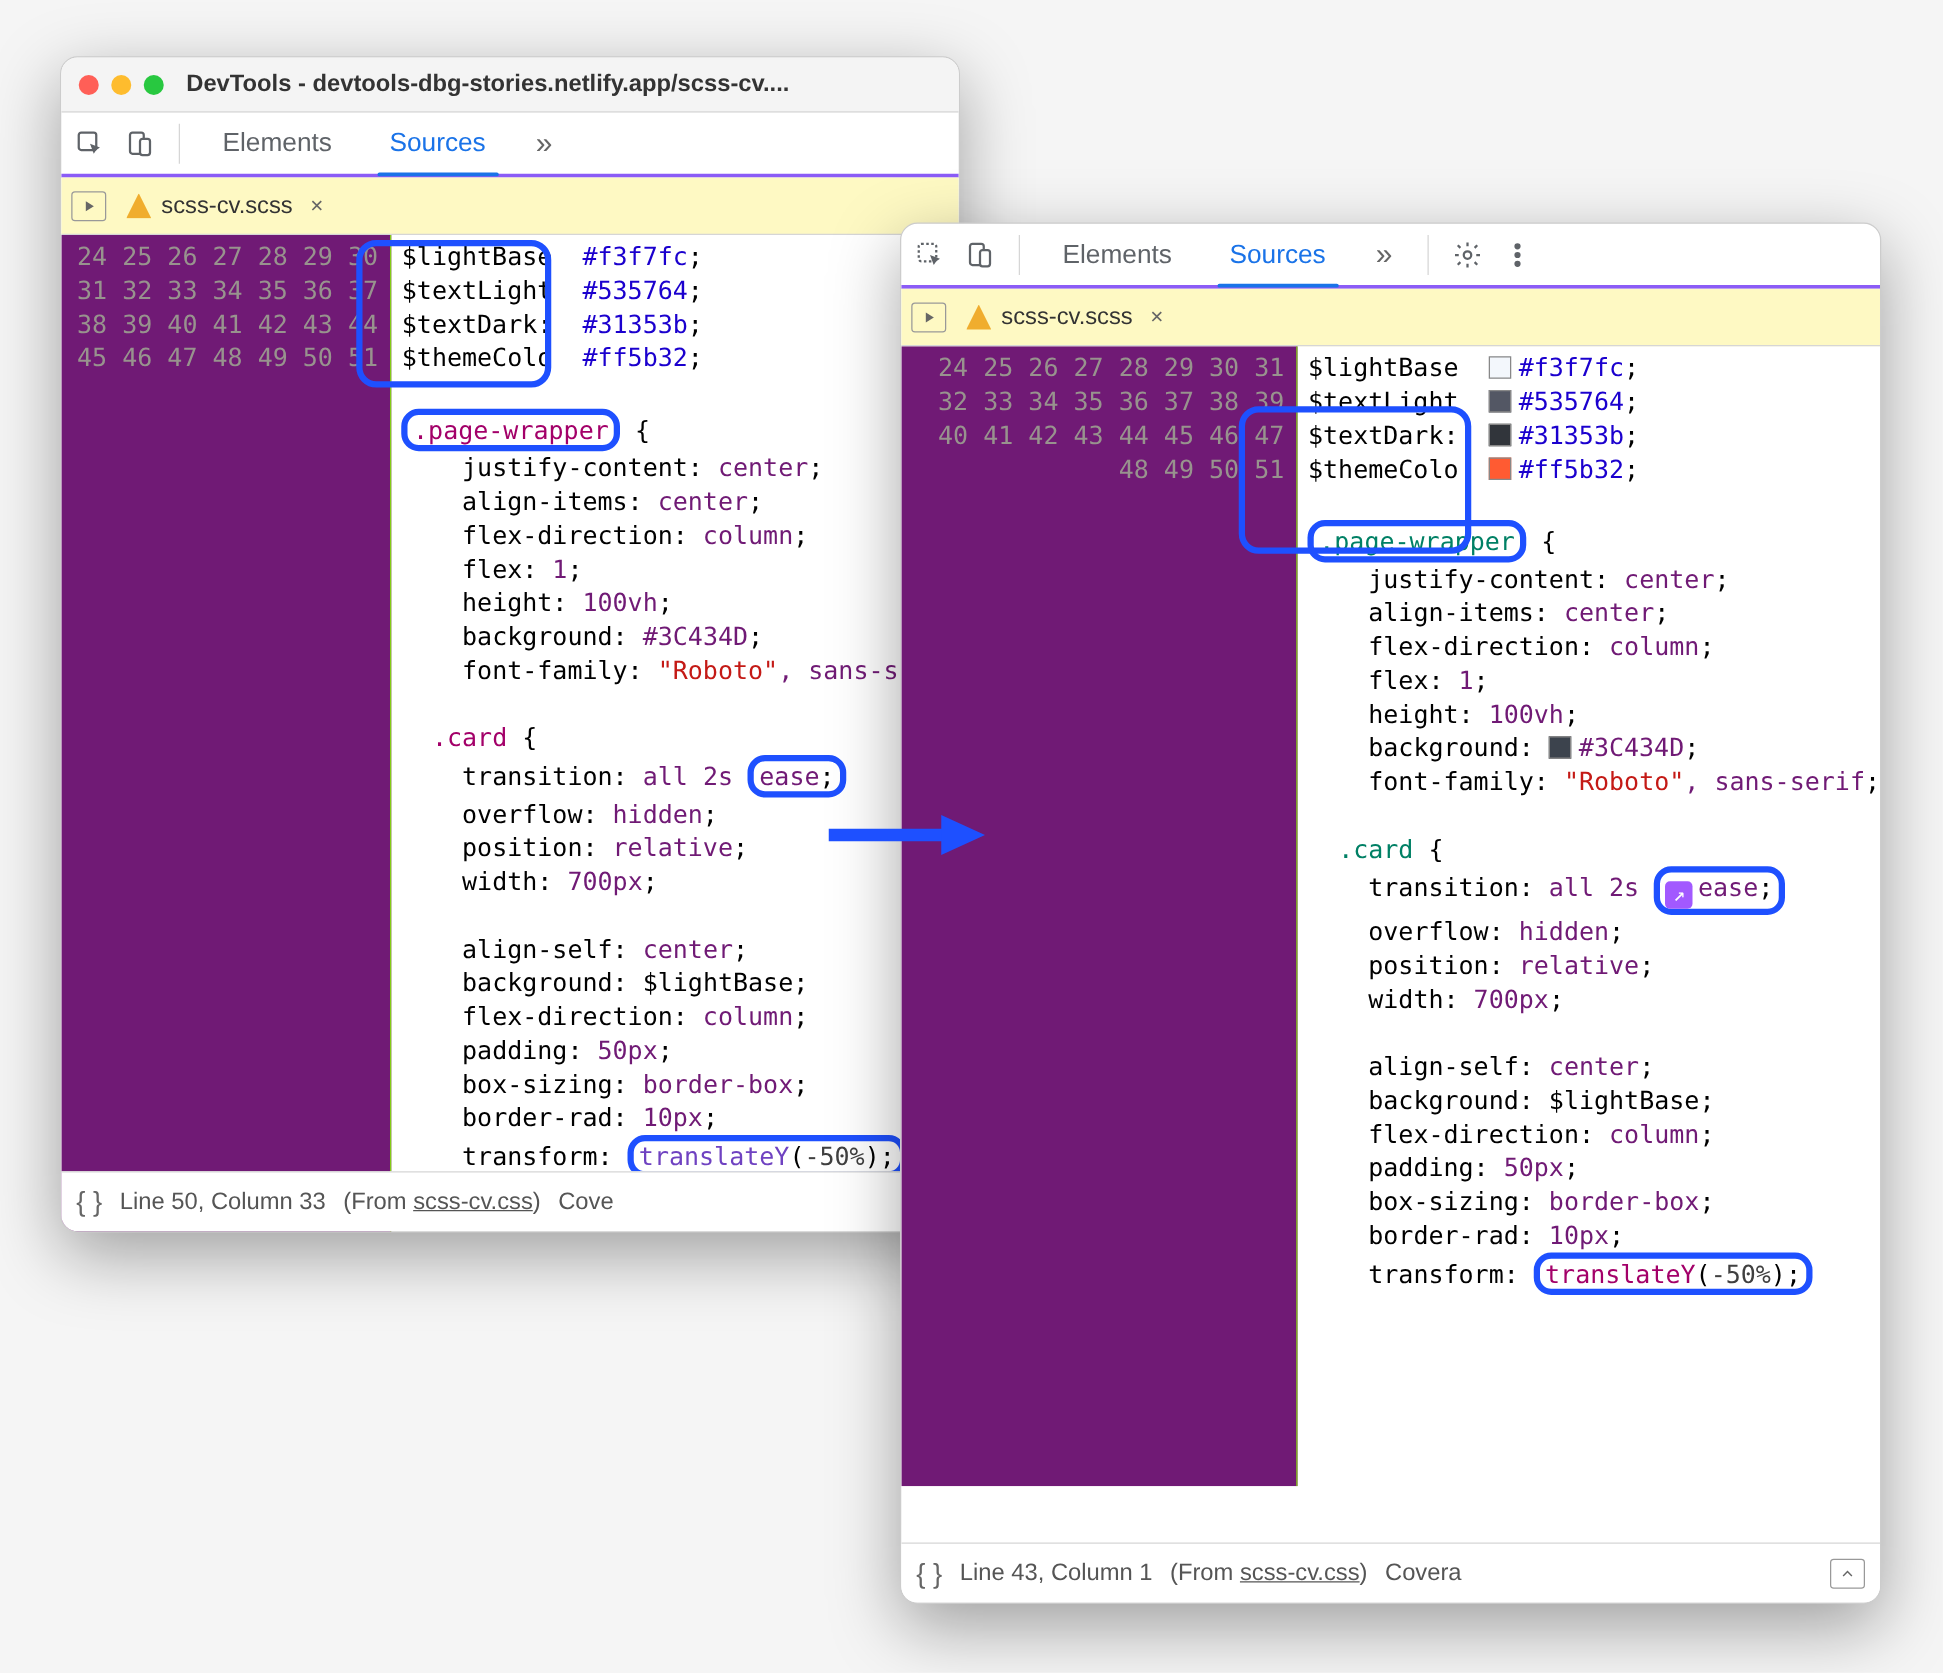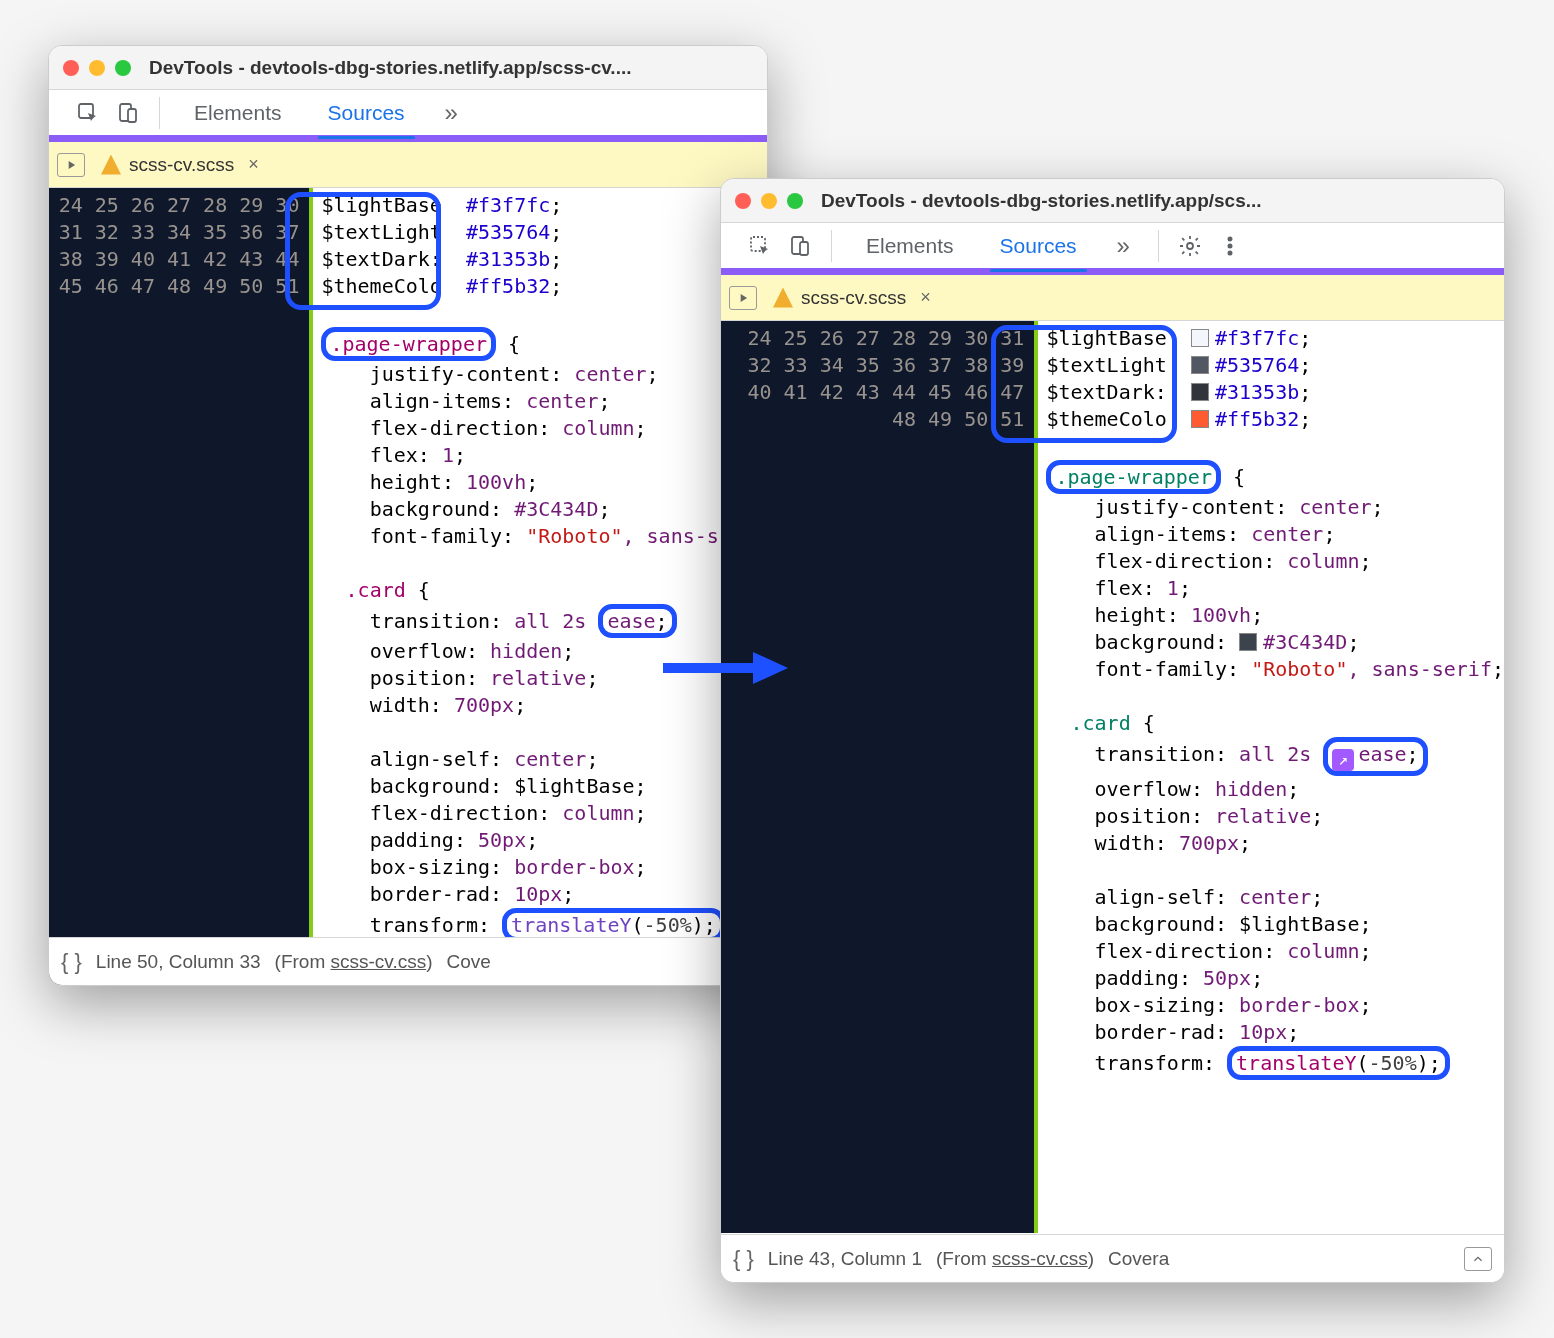--- a/index.html
+++ b/index.html
@@ -32,23 +32,23 @@
 .traffic { display: flex; gap: 10px; }
 .dot { width: 16px; height: 16px; border-radius: 50%; }
 .dot.red { background: #ff5f57; }
 .dot.yellow { background: #febc2e; }
 .dot.green { background: #28c840; }
 .win-title { font-size: 19px; color: #333; font-weight: 600; margin-left: 8px; white-space: nowrap; overflow: hidden; text-overflow: ellipsis; }
 .toolbar {
   height: 52px;
   display: flex;
   align-items: center;
-  padding: 0 24px;
+  padding: 0 8px;
   gap: 10px;
-  border-bottom: 7px solid #8b5cf6;
+  border-bottom: 3px solid #8b5cf6;
 }
 .tb-icon { width: 30px; height: 30px; display: flex; align-items: center; justify-content: center; color: #5f6368; }
 .tb-sep { width: 1px; height: 32px; background: #d6d6d6; margin: 0 6px; }
 .tabbtn { padding: 0 18px; height: 52px; display: flex; align-items: center; font-size: 21px; color: #5f6368; cursor: pointer; position: relative; }
 .tabbtn.active { color: #1a73e8; }
 .tabbtn.active::after { content: ""; position: absolute; bottom: 0; left: 8px; right: 8px; height: 3px; background: #1a73e8; border-radius: 2px; }
 .more { font-size: 24px; color: #666; padding: 0 12px; cursor: pointer; }
 .filebar {
   height: 46px;
   display: flex;
@@ -56,21 +56,21 @@
   padding: 0 8px;
   gap: 8px;
   border-bottom: 1px solid #d6d6d6;
   background: #fef9c3;
 }
 .playbox { width: 28px; height: 24px; border: 1px solid #999; border-radius: 3px; display:flex;align-items:center;justify-content:center; }
 .filetab { display: flex; align-items: center; gap: 8px; font-size: 19px; color: #333; padding: 0 8px; }
 .warn { width: 20px; height: 20px; background: #f0ad2e; clip-path: polygon(50% 0, 100% 100%, 0 100%); position:relative; }
 .close-x { font-size: 18px; color: #666; cursor: pointer; padding: 0 6px; }
 .code-area { display: flex; font-family: "SF Mono", Menlo, Consolas, monospace; font-size: 20px; line-height: 27px; overflow: hidden; }
-.gutter { background: #0f172a; color: #98938e; text-align: right; padding: 4px 10px 4px 6px; border-right: 4px solid #84cc16; min-width: 48px; user-select: none; }
+.gutter { background: #701a75; color: #98938e; text-align: right; padding: 4px 10px 4px 6px; border-right: 1px solid #84cc16; min-width: 48px; user-select: none; }
 .lines { padding: 4px 0 4px 8px; white-space: pre; flex: 1; }
 .statusbar {
   position: absolute;
   bottom: 0; left: 0; right: 0;
   height: 48px;
   display: flex;
   align-items: center;
   gap: 14px;
   padding: 0 12px;
   border-top: 1px solid #d6d6d6;
@@ -212,28 +212,20 @@
     <span>Line 50, Column 33</span>
     <span>
       <span>(From </span><span class="link">scss-cv.css</span><span>)</span>
     </span>
     <span>Cove</span>
   </div>
 <div style="position: absolute; border: 5px solid rgb(30, 80, 255); border-radius: 16px; pointer-events: none; top: 146px; left: 236px; width: 156px; height: 118px; z-index: 5;"></div>
   </div>
 
 <div class="window right">
-  <div class="titlebar">
-    <div class="traffic">
-      <div class="dot red"></div>
-      <div class="dot yellow"></div>
-      <div class="dot green"></div>
-    </div>
-    <div class="win-title">DevTools - devtools-dbg-stories.netlify.app/scs...</div>
-  </div>
   <div class="toolbar">
     <div class="tb-icon">
       <svg class="icon" viewBox="0 0 24 24">
           <rect x="3" y="3" width="14" height="14" rx="2" stroke-dasharray="2 2"></rect>
           <path d="M12 12 l8 3 -3 2 -2 3 z" fill="#5f6368" stroke="none"></path>
         </svg>
     </div>
     <div class="tb-icon">
       <svg class="icon" viewBox="0 0 24 24">
           <rect x="4" y="3" width="11" height="17" rx="2"></rect>

